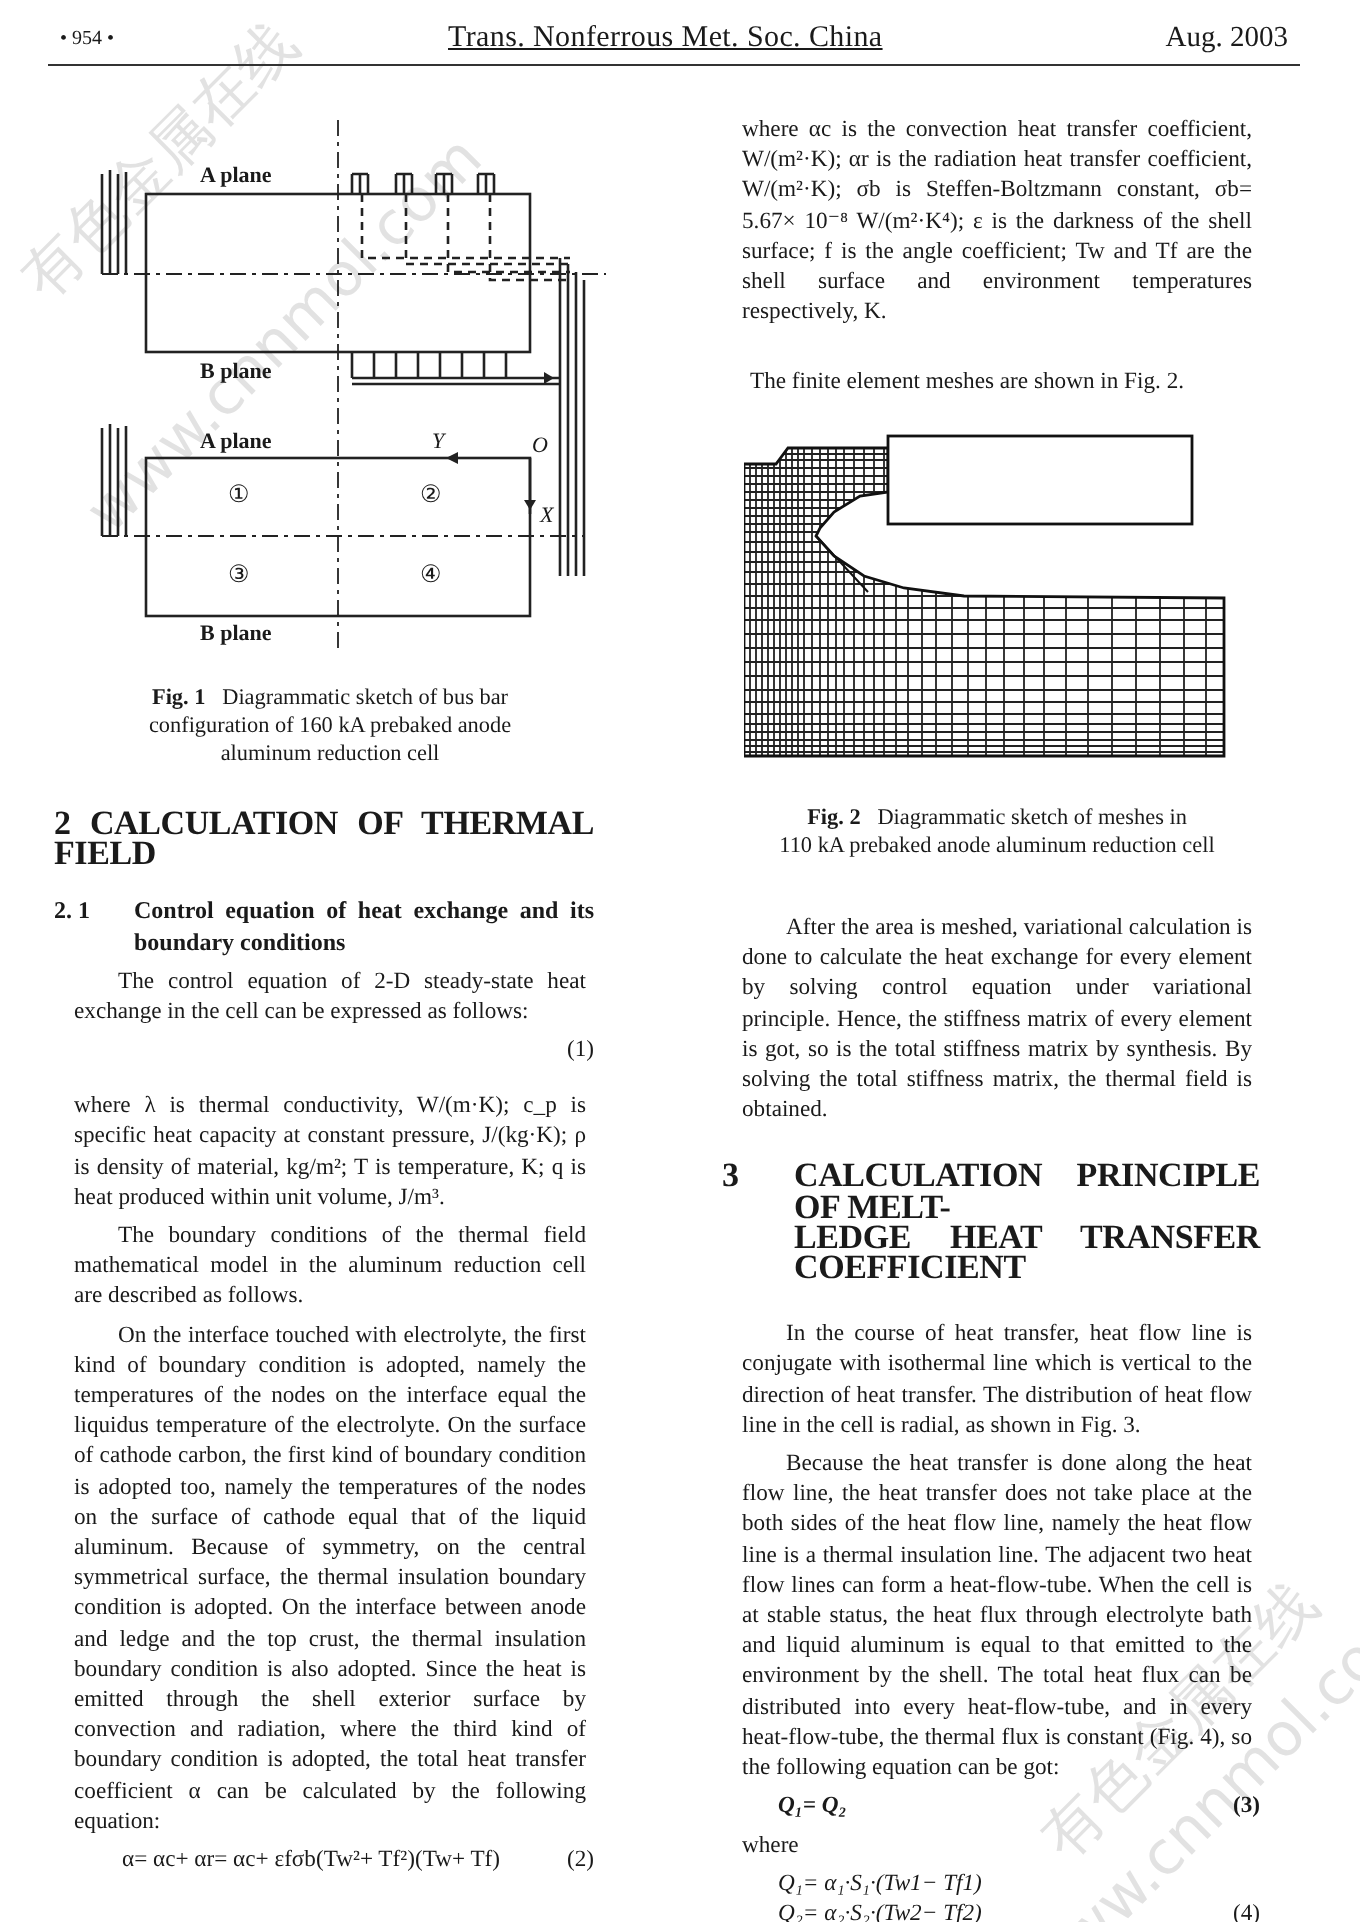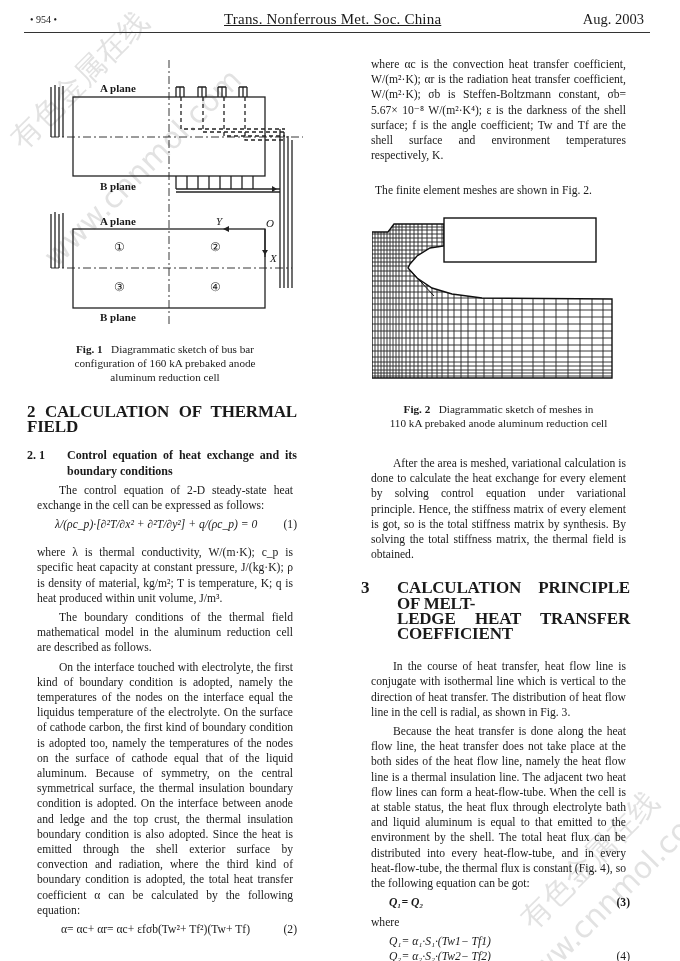--- a/index.html
+++ b/index.html
@@ -94,21 +94,20 @@
   </div>
   <div style="height:20px;"></div>
   <div class="h2" style="margin-left:-6px;">2   CALCULATION OF THERMAL FIELD</div>
   <div style="height:14px;"></div>
   <div class="h3" style="display:flex; margin-left:-6px;">
     <span style="width:40px; flex:none;">2. 1</span>
     <span>Control equation of heat exchange and its boundary conditions</span>
   </div>
   <p class="indent">The control equation of 2-D steady-state heat exchange in the cell can be expressed as follows:</p>
   <div class="eq" style="height:24px; padding-left:22px; margin-top:2px;">
-    <span style="font-style:italic;">λ/(ρc_p)·[∂²T/∂x² + ∂²T/∂y²] + q/(ρc_p) = 0</span>
     <span class="eqnum">(1)</span>
   </div>
   <p>where  λ is thermal conductivity, W/(m·K); c_p is specific heat capacity at constant pressure, J/(kg·K); ρ is density of material, kg/m²; T is temperature, K; q is heat produced within unit volume, J/m³.</p>
   <p class="indent">The boundary conditions of the thermal field mathematical model in the aluminum reduction cell are described as follows.</p>
   <p class="indent">On the interface touched with electrolyte, the first kind of boundary condition is adopted, namely the temperatures of the nodes on the interface equal the liquidus temperature of the electrolyte. On the surface of cathode carbon, the first kind of boundary condition is adopted too, namely the temperatures of the nodes on the surface of cathode equal that of the liquid aluminum. Because of symmetry, on the central symmetrical surface, the thermal insulation boundary condition is adopted. On the interface between anode and ledge and the top crust, the thermal insulation boundary condition is also adopted. Since the heat is emitted through the shell exterior surface by convection and radiation, where the third kind of boundary condition is adopted, the total heat transfer coefficient α can be calculated by the following equation:</p>
   <div class="eq" style="padding-left:28px; margin-top:2px;">
     <span>α= αc+ αr= αc+ εfσb(Tw²+ Tf²)(Tw+ Tf)</span>
     <span class="eqnum">(2)</span>
   </div>
 </div>

